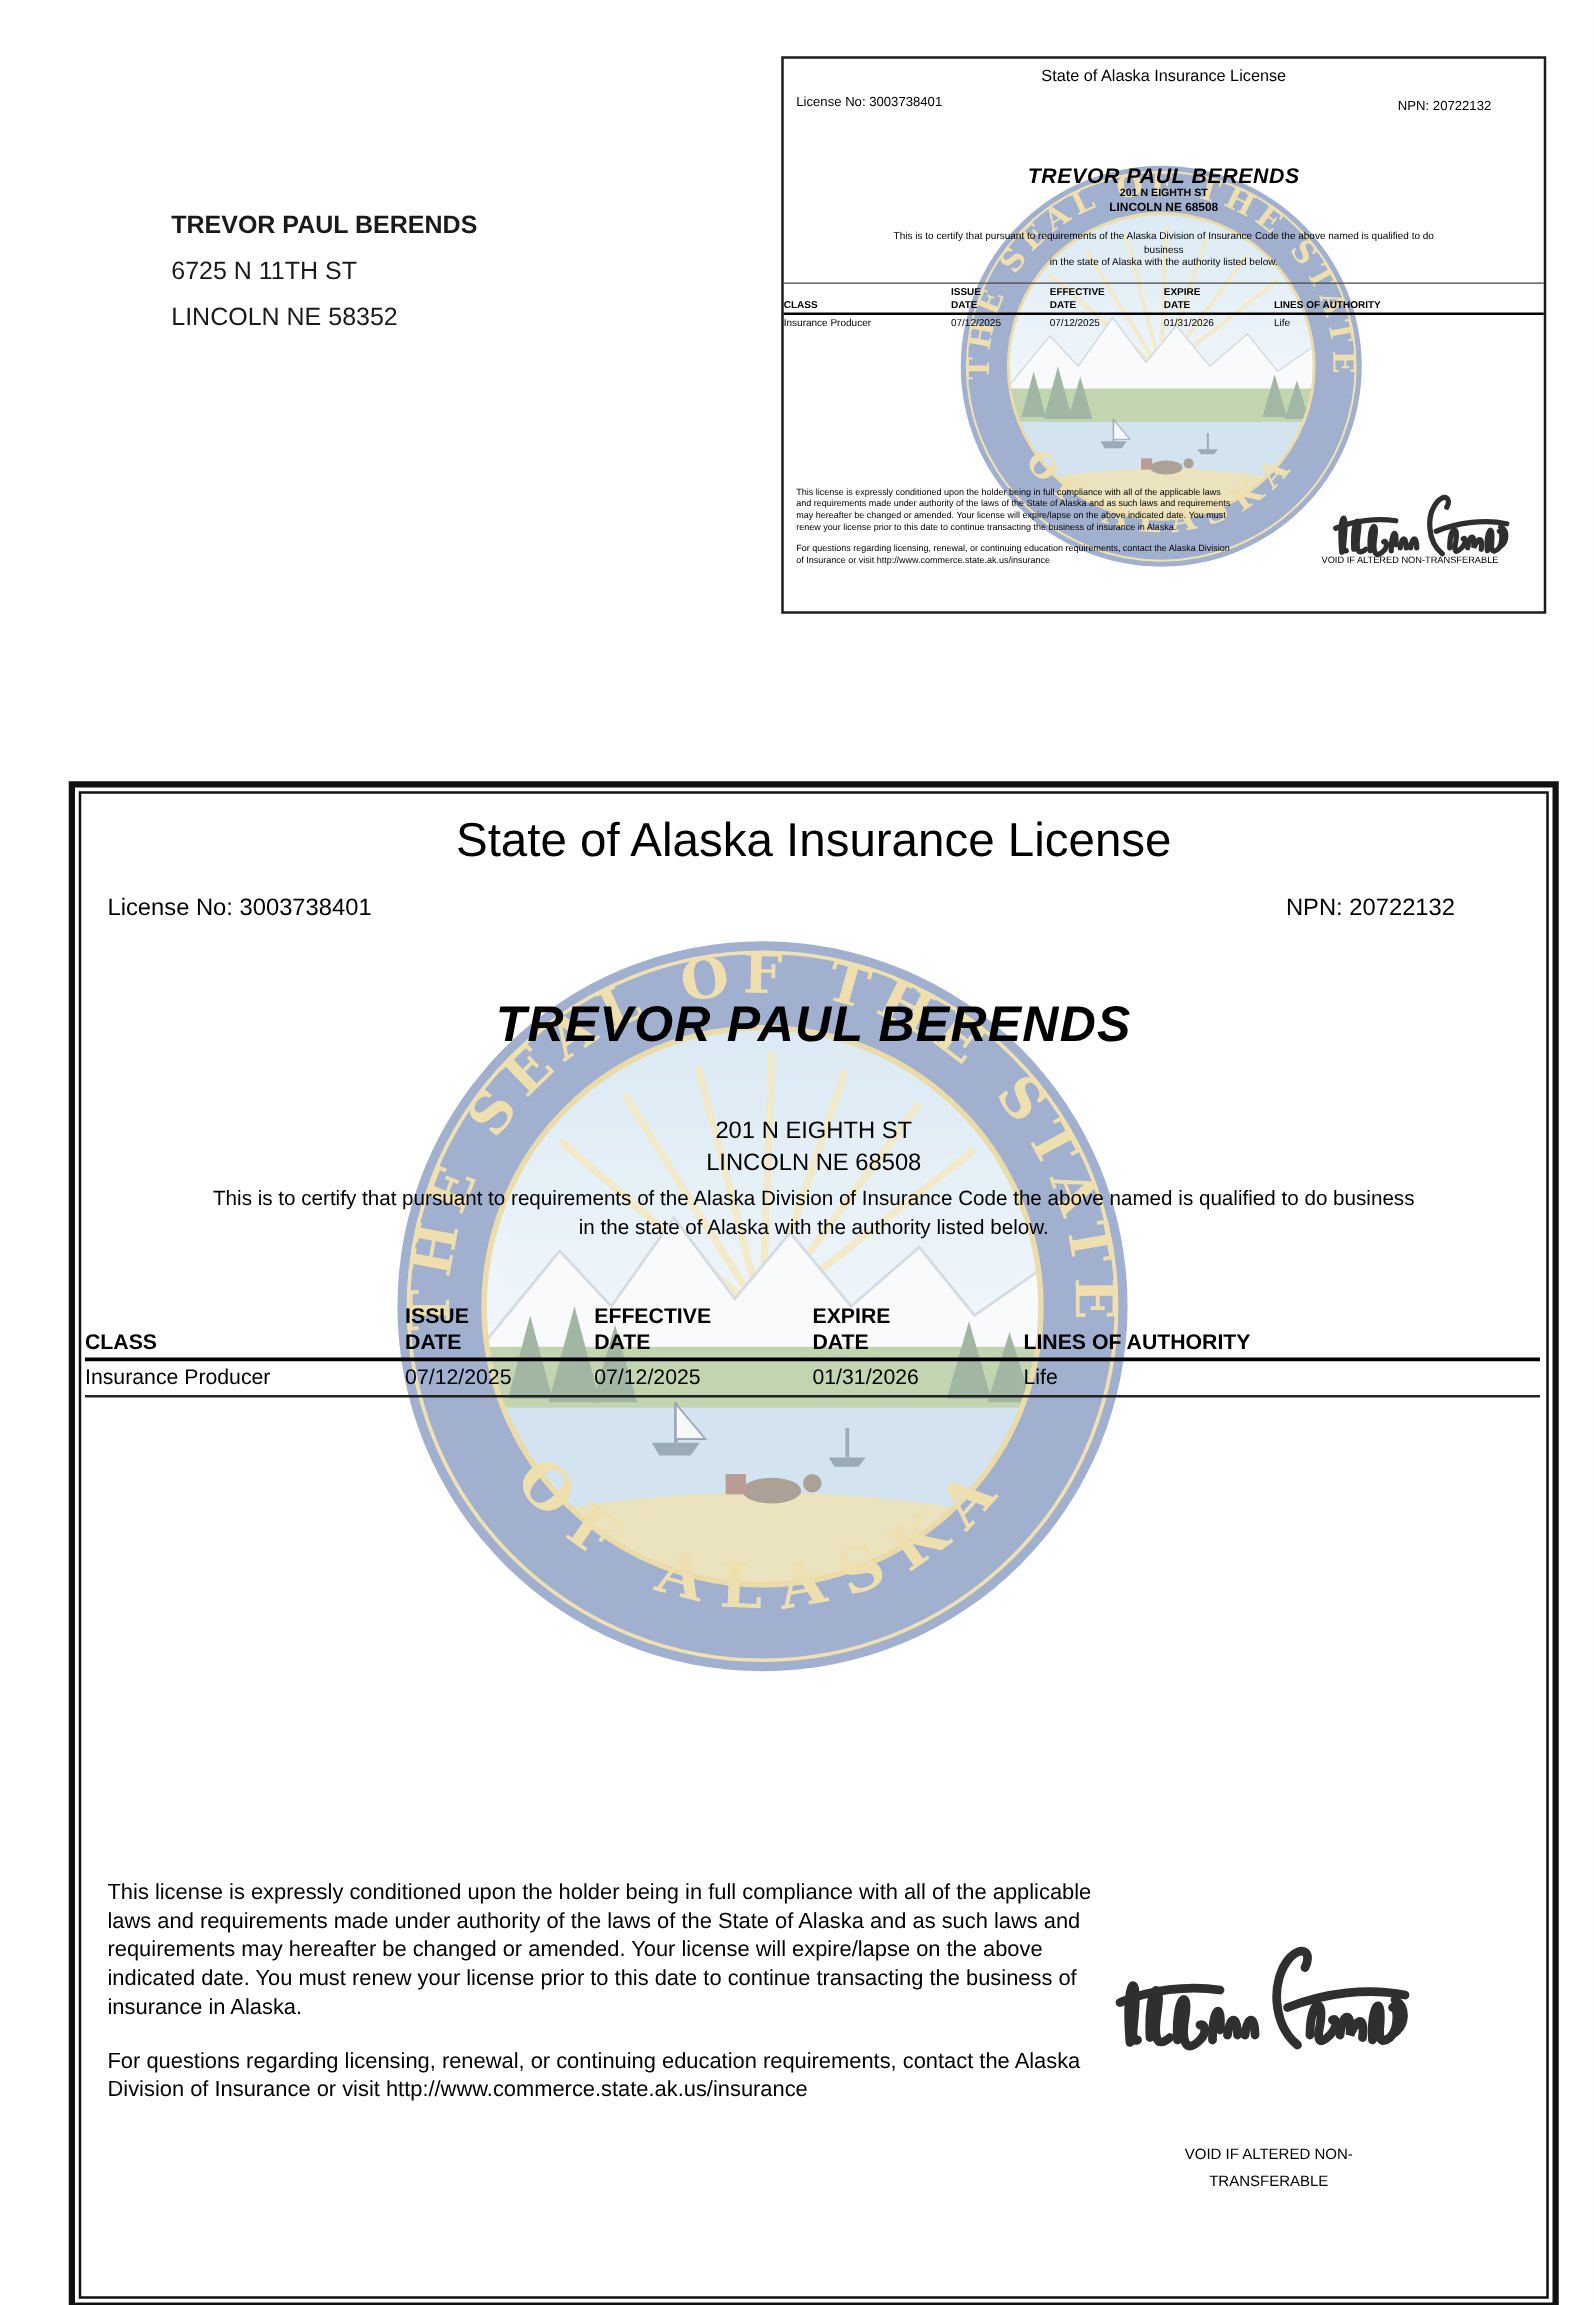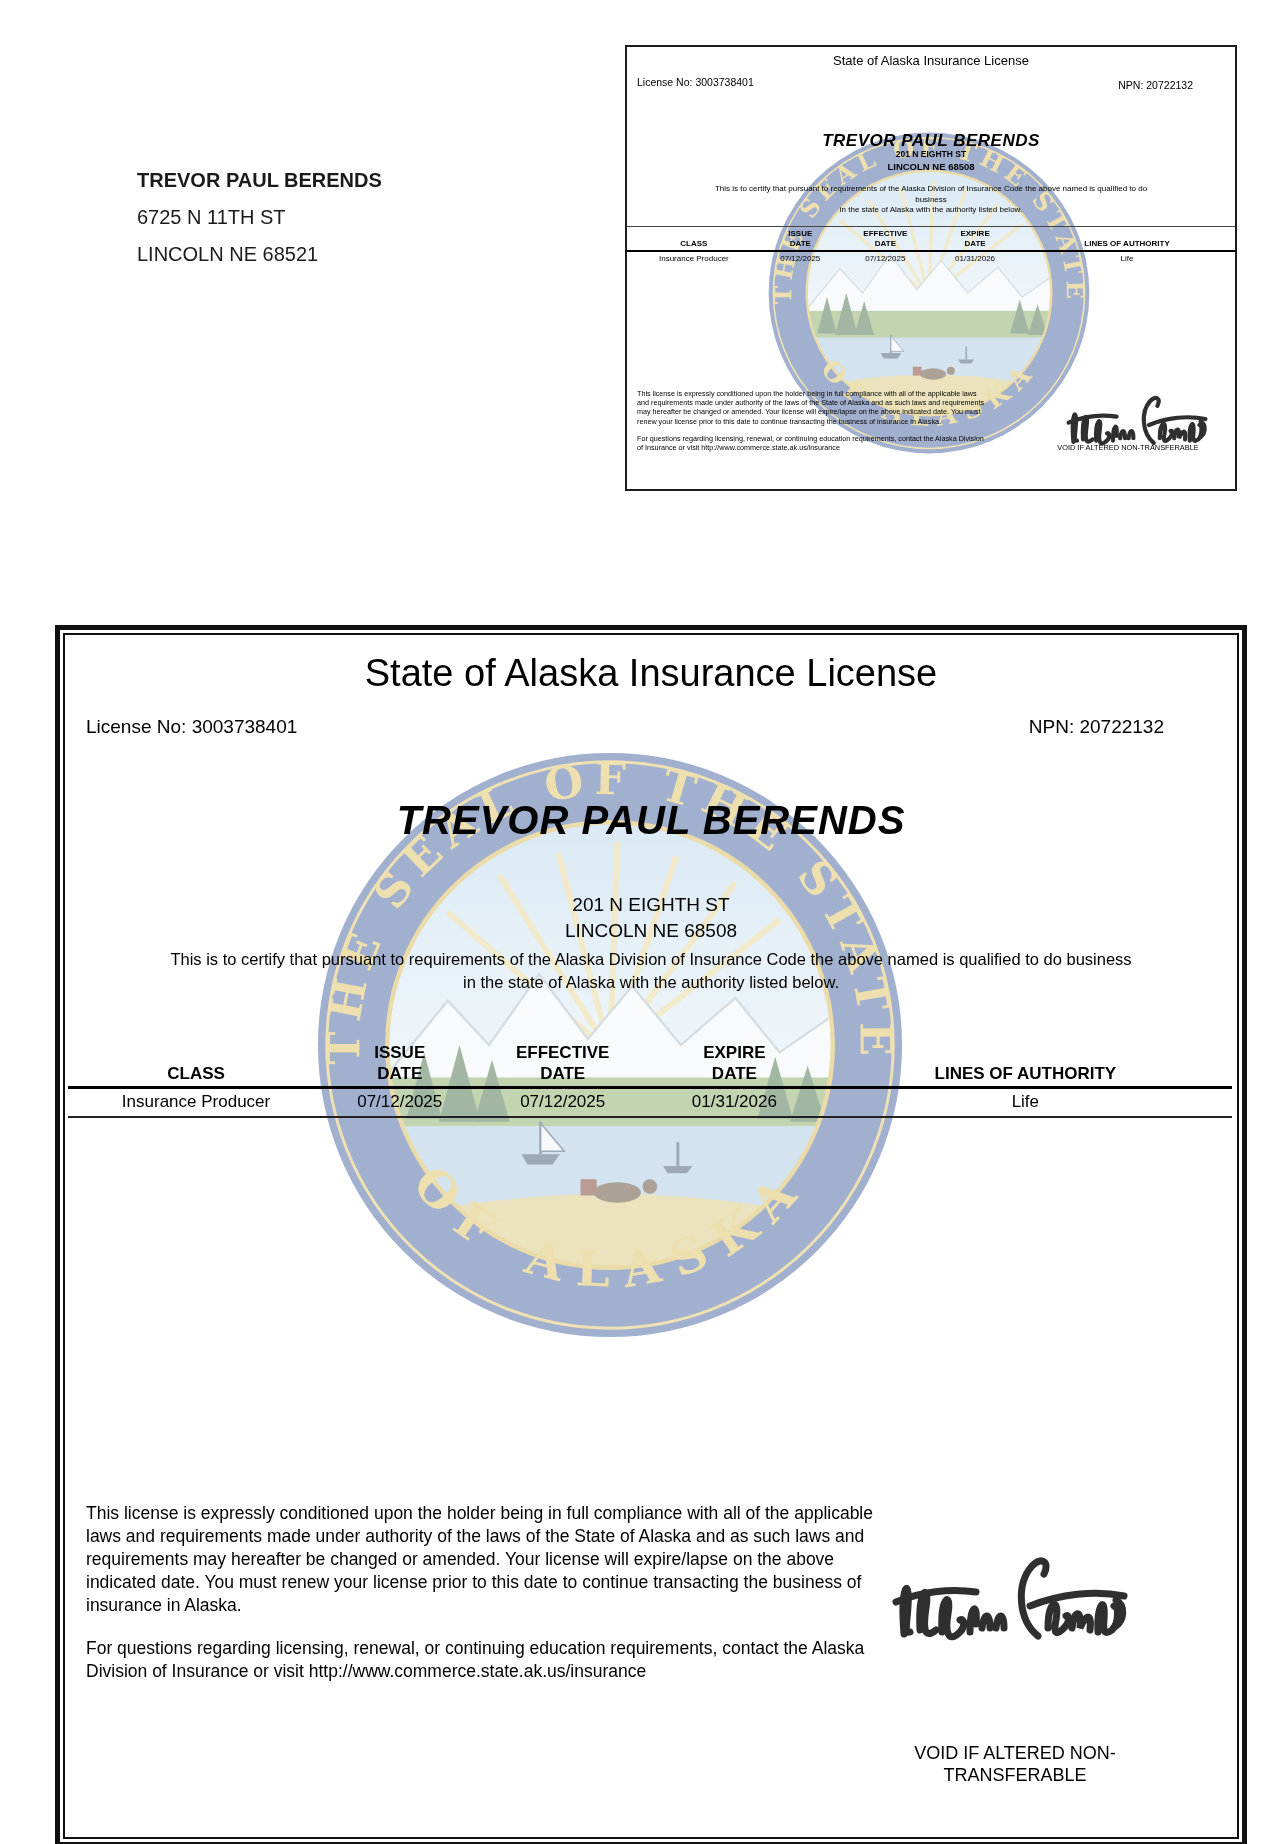--- a/index.html
+++ b/index.html
@@ -6,21 +6,21 @@
   .page{position:relative;width:1275px;height:1844px;background:#ffffff;margin:0 auto;
         font-family:"Liberation Sans",sans-serif;color:#000;overflow:hidden;}
 
   
   .mail-address{position:absolute;left:137px;top:162px;line-height:37px;font-size:20px;color:#1a1a1a;}
   .mail-name{font-weight:bold;}
 
   
   .lic-table{position:absolute;}
   .t-row{display:flex;width:100%;}
-  .t-col{text-align:center;}
+  .t-col{text-align:left;}
   .c1{width:22%;} .c2{width:13%;} .c3{width:15%;} .c4{width:14.5%;} .c5{width:35.5%;}
   .t-head{font-weight:bold;}
   .t-rule{border-top:3px solid #000;height:0;}
   .t-rule-thin{border-top:1px solid #333;height:0;}
 
   
   .card-sm{position:absolute;left:625px;top:45px;width:608px;height:442px;border:2px solid #1c1c1c;background:#fff;}
   .card-sm > *{position:absolute;z-index:1;}
   .sm-seal{left:140px;top:84px;width:324px;height:324px;z-index:0;}
   .sm-title{left:0;top:6px;width:100%;text-align:center;font-size:13px;}
@@ -56,21 +56,21 @@
   .lg-cert2{left:0;top:343px;width:100%;text-align:center;font-size:16.5px;}
   .lg-table{left:8px;top:412px;width:1164px;font-size:17px;}
   .lg-table .t-l1,.lg-table .t-l2{line-height:21px;}
   .lg-table .t-rule{border-top:3px solid #000;margin-top:2px;}
   .lg-table .t-vals{padding:3px 0 4px 0;}
   .lg-table .t-rule-thin{border-top:2px solid #222;}
   .lg-footer{left:26px;top:872px;width:788px;font-size:17.5px;line-height:23px;text-align:left;}
   .lg-footer p{margin:0;}
   .lg-footer p + p{margin-top:20px;}
   .lg-signature{left:830px;top:876px;width:240px;height:180px;}
-  .lg-void{left:800px;top:1112px;width:310px;text-align:center;font-size:18px;line-height:22px;}
+  .lg-void{left:800px;top:1082px;width:310px;text-align:center;font-size:12px;line-height:22px;}
 
   
   .ring-text-top{font-family:"DejaVu Serif",serif;font-weight:bold;font-size:30px;letter-spacing:6px;fill:#dfc060;}
   .ring-text-bot{font-family:"DejaVu Serif",serif;font-weight:bold;font-size:33px;letter-spacing:11px;fill:#dfc060;}
 </style>
 </head>
 <body>
 
 <div class="page">
 
@@ -136,21 +136,21 @@
         <path d="M208,96 C206,70 216,56 214,84 C213,94 214,100 222,94 C230,86 228,66 224,70"></path>
         <path d="M140,70 C170,58 205,54 234,60"></path>
         <path d="M226,64 C236,70 234,84 226,90"></path>
       </g>
     </defs>
   </svg>
 
   <div class="mail-address">
     <div class="mail-name">TREVOR PAUL BERENDS</div>
     <div class="mail-line">6725 N 11TH ST</div>
-    <div class="mail-line">LINCOLN NE 68521</div>
+    <div class="mail-line">LINCOLN NE 58352</div>
   </div>
 
   <div class="card-sm">
     <svg class="sm-seal" viewBox="0 0 400 400">
         <use href="#seal-art"></use>
       </svg>
     <div class="sm-title">State of Alaska Insurance License</div>
     <div class="sm-licenseno">
       <span>License No:</span>
       <span>3003738401</span>

